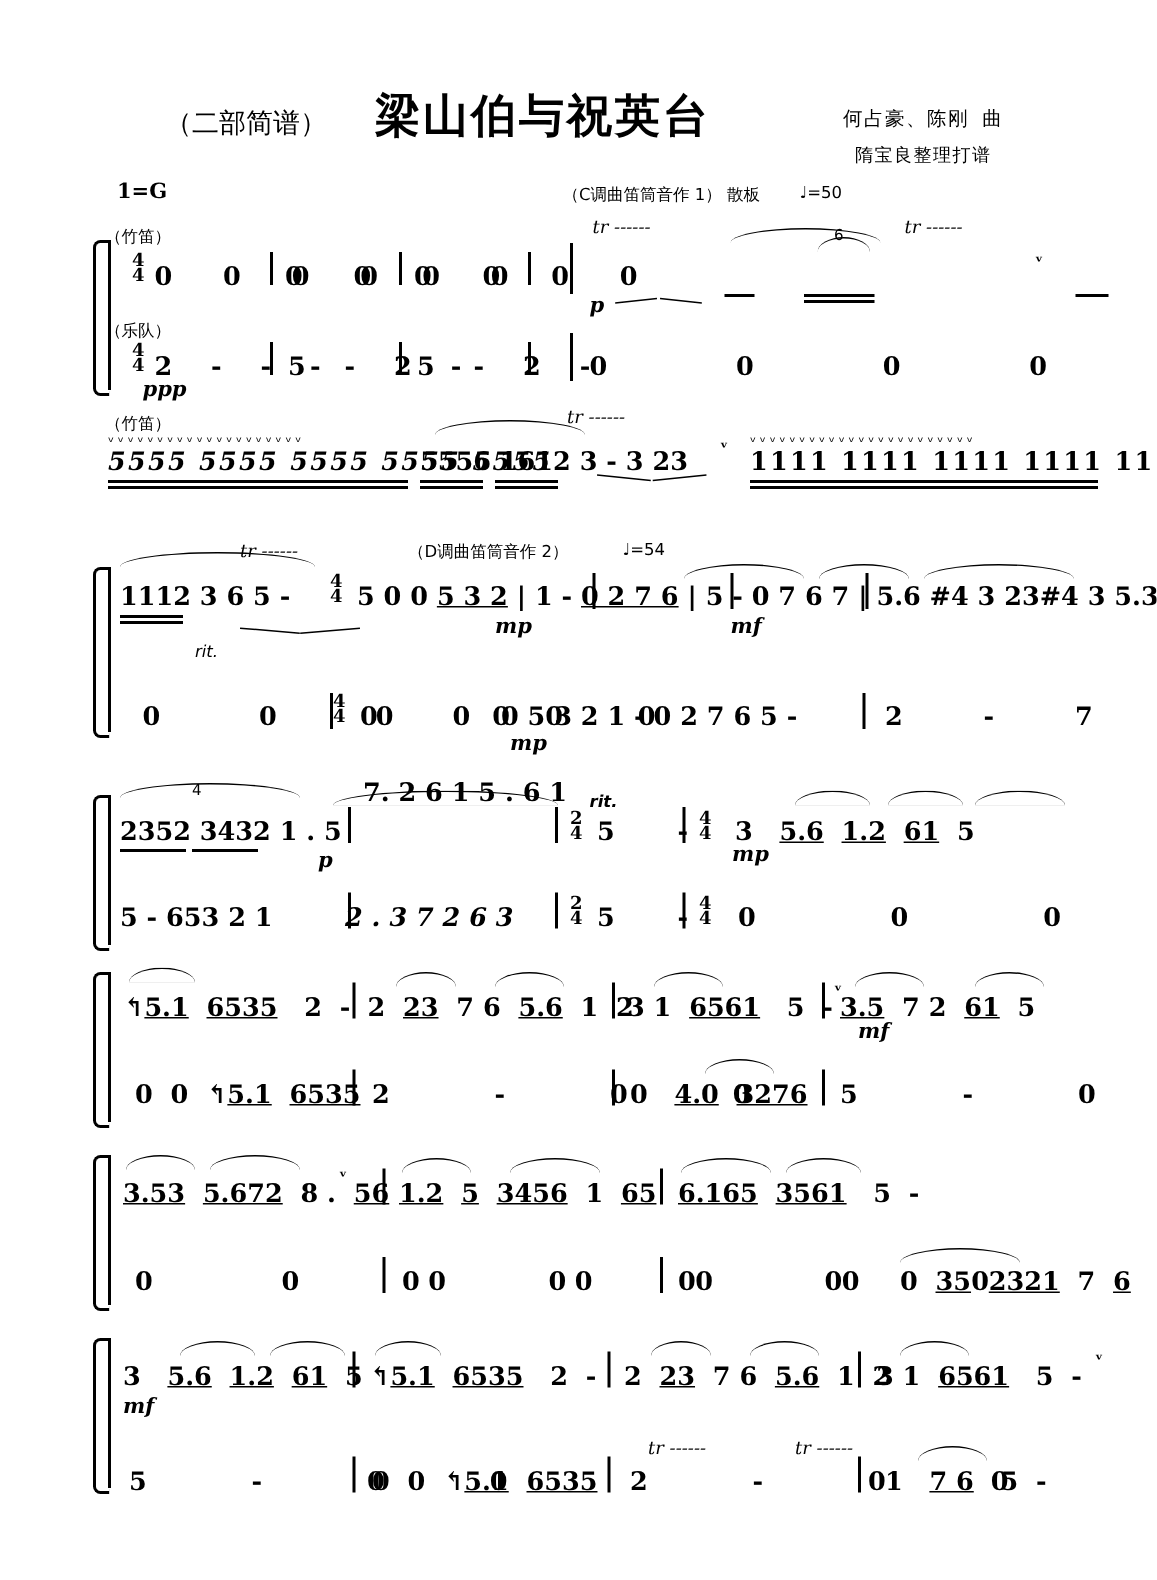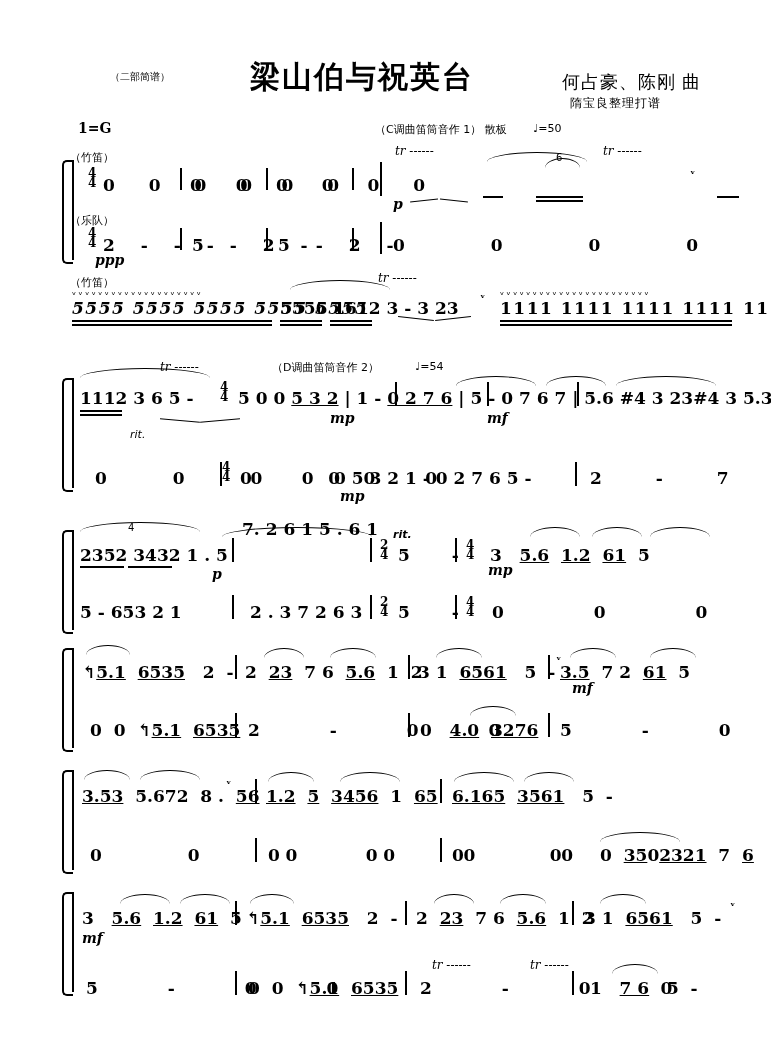--- a/index.html
+++ b/index.html
@@ -1,21 +1,21 @@
 <!DOCTYPE html>
 <html><head>
 <meta charset="utf-8">
 <style>
   html,body{margin:0;padding:0;background:#fff;}
   body{width:771px;height:1053px;font-family:"Liberation Serif",serif;color:#000;position:relative;overflow:hidden;}
   .sheet{position:relative;width:771px;height:1053px;}
 
   .title{position:absolute;left:250px;top:57px;font-size:30px;font-weight:bold;letter-spacing:2px;font-family:"DejaVu Serif",serif;}
-  .subtitle{position:absolute;left:110px;top:70px;font-size:10px;font-family:"DejaVu Sans",sans-serif;}
-  .composer1{position:absolute;left:562px;top:70px;font-size:18px;font-family:Liberation Sans, sans-serif;letter-spacing:1px;}
+  .subtitle{position:absolute;left:110px;top:70px;font-size:18px;font-family:"DejaVu Sans",sans-serif;}
+  .composer1{position:absolute;left:562px;top:70px;font-size:13px;font-family:Liberation Mono, monospace;letter-spacing:1px;}
   .composer2{position:absolute;left:570px;top:95px;font-size:12px;font-family:"DejaVu Sans",sans-serif;letter-spacing:1px;}
   .key{position:absolute;left:78px;top:120px;font-size:14px;font-weight:bold;font-family:"DejaVu Serif",serif;}
 
   .note-text{position:absolute;font-family:"DejaVu Serif",serif;font-weight:bold;font-size:17px;white-space:nowrap;}
   .small{font-size:11px;font-family:"DejaVu Sans",sans-serif;font-weight:normal;}
   .ital{font-style:italic;font-family:"DejaVu Serif",serif;font-weight:bold;font-size:14px;}
   .tiny{font-size:10px;font-family:"DejaVu Sans",sans-serif;font-weight:normal;}
 
   .brace{position:absolute;border-left:2.4px solid #000;border-top:2.4px solid #000;border-bottom:2.4px solid #000;width:9px;border-radius:5px 0 0 5px;}
   .barline{position:absolute;width:1.6px;background:#000;}
@@ -159,21 +159,21 @@
   <div class="barline" style="left:455px;top:538px;height:24px;"></div>
   <div class="note-text" style="left:466px;top:540px;font-size:12px;line-height:10px;">4<br>4</div>
   <div class="note-text" style="left:490px;top:545px;">3&nbsp;&nbsp; <span style="text-decoration:underline;">5.6</span>&nbsp; <span style="text-decoration:underline;">1.2</span>&nbsp; <span style="text-decoration:underline;">61</span>&nbsp; 5</div>
   <div class="note-text ital" style="left:488px;top:562px;">mp</div>
   <div class="slur" style="left:530px;top:527px;width:50px;"></div>
   <div class="slur" style="left:592px;top:527px;width:50px;"></div>
   <div class="slur" style="left:650px;top:527px;width:60px;"></div>
 
   <div class="note-text" style="left:80px;top:602px;">5 - 653 2 1</div>
   <div class="barline" style="left:232px;top:595px;height:24px;"></div>
-  <div class="note-text" style="left:250px;top:602px;">2 .  3 7 2 6 3</div>
+  <div class="note-text" style="left:230px;top:602px;font-style:italic;">2 .  3 7 2 6 3</div>
   <div class="barline" style="left:370px;top:595px;height:24px;"></div>
   <div class="note-text" style="left:380px;top:597px;font-size:12px;line-height:10px;">2<br>4</div>
   <div class="note-text" style="left:398px;top:602px;letter-spacing:18px;">5 -</div>
   <div class="barline" style="left:455px;top:595px;height:24px;"></div>
   <div class="note-text" style="left:466px;top:597px;font-size:12px;line-height:10px;">4<br>4</div>
   <div class="note-text" style="left:492px;top:602px;letter-spacing:42px;">0 0 0 0</div>
 
   <div class="brace" style="left:62px;top:648px;height:100px;"></div>
   <div class="barline" style="left:72px;top:648px;height:100px;"></div>
 
@@ -200,21 +200,21 @@
   <div class="note-text" style="left:420px;top:720px;">0&nbsp;&nbsp; <span style="text-decoration:underline;">4.0</span>&nbsp; <span style="text-decoration:underline;">3276</span></div>
   <div class="slur" style="left:470px;top:706px;width:46px;"></div>
   <div class="barline" style="left:548px;top:713px;height:24px;"></div>
   <div class="note-text" style="left:560px;top:720px;letter-spacing:32px;">5 - 0 0</div>
 
   <div class="brace" style="left:62px;top:770px;height:100px;"></div>
   <div class="barline" style="left:72px;top:770px;height:100px;"></div>
 
   <div class="slur" style="left:84px;top:770px;width:46px;"></div>
   <div class="slur" style="left:140px;top:770px;width:60px;"></div>
-  <div class="note-text" style="left:82px;top:786px;"><span style="text-decoration:underline;">3.53</span>&nbsp; <span style="text-align:center;">5.672</span>&nbsp; 8 .&nbsp; <span style="text-decoration:underline;">56</span></div>
+  <div class="note-text" style="left:82px;top:786px;"><span style="text-decoration:underline;">3.53</span>&nbsp; <span style="text-decoration:underline;text-align:center;">5.672</span>&nbsp; 8 .&nbsp; <span style="text-decoration:underline;">56</span></div>
   <div class="note-text" style="left:226px;top:778px;font-size:11px;">ᵛ</div>
   <div class="barline" style="left:255px;top:779px;height:24px;"></div>
   <div class="note-text" style="left:266px;top:786px;"><span style="text-decoration:underline;">1.2</span>&nbsp; <span style="text-decoration:underline;">5</span>&nbsp; <span style="text-decoration:underline;">3456</span>&nbsp; 1&nbsp; <span style="text-decoration:underline;">65</span></div>
   <div class="slur" style="left:268px;top:772px;width:46px;"></div>
   <div class="slur" style="left:340px;top:772px;width:60px;"></div>
   <div class="barline" style="left:440px;top:779px;height:24px;"></div>
   <div class="note-text" style="left:452px;top:786px;"><span style="text-decoration:underline;">6.165</span>&nbsp; <span style="text-decoration:underline;">3561</span>&nbsp;&nbsp; 5&nbsp; -</div>
   <div class="slur" style="left:454px;top:772px;width:60px;"></div>
   <div class="slur" style="left:524px;top:772px;width:50px;"></div>
 

